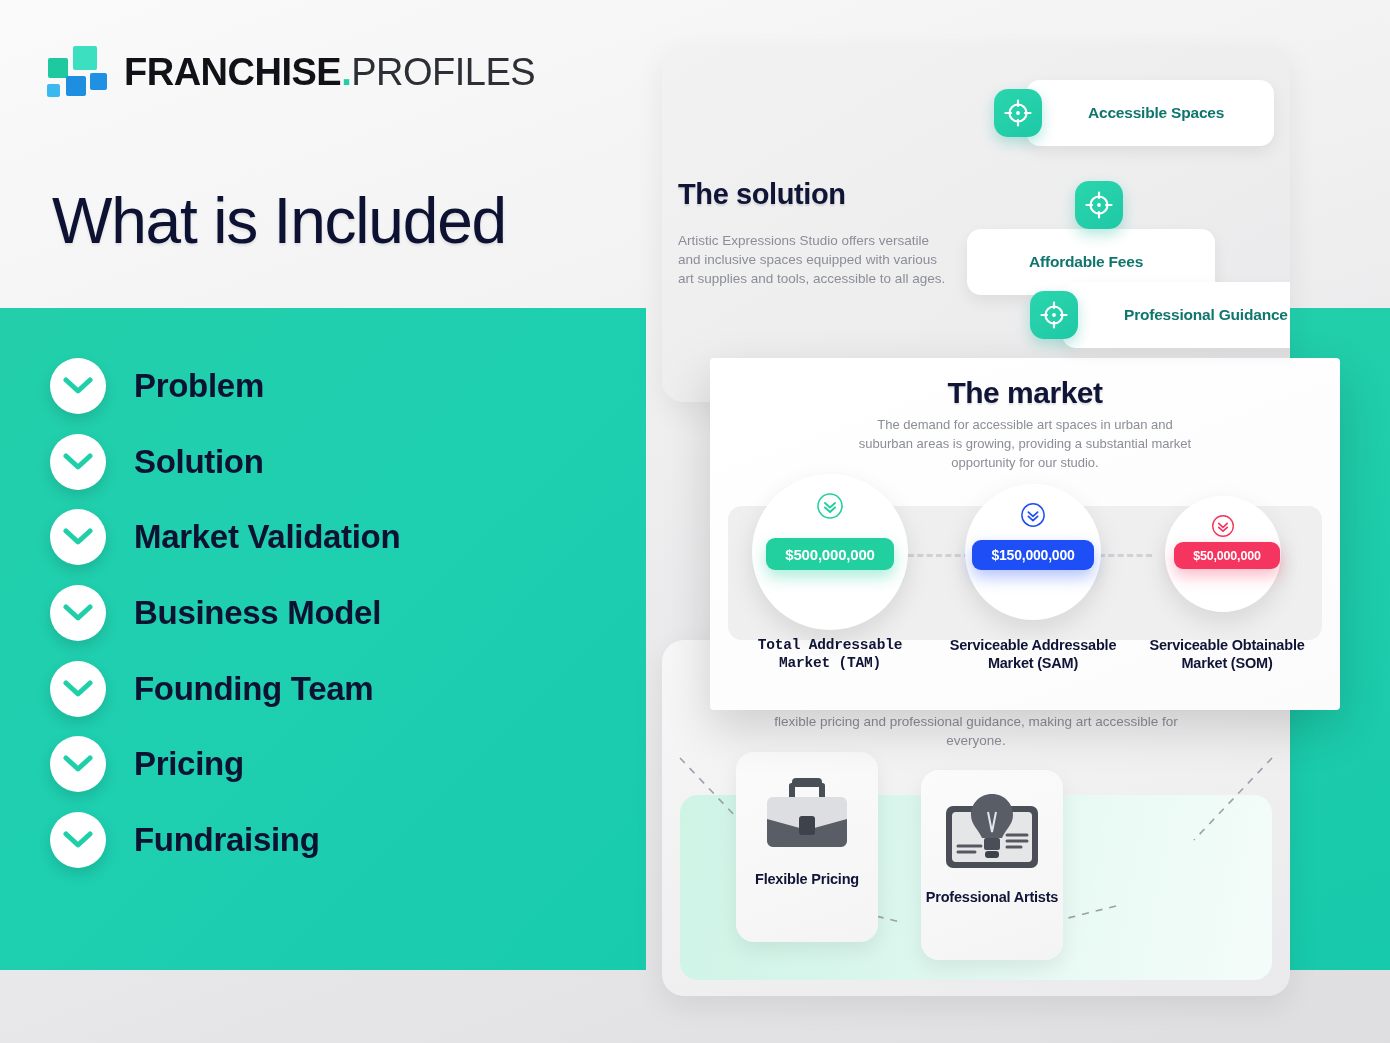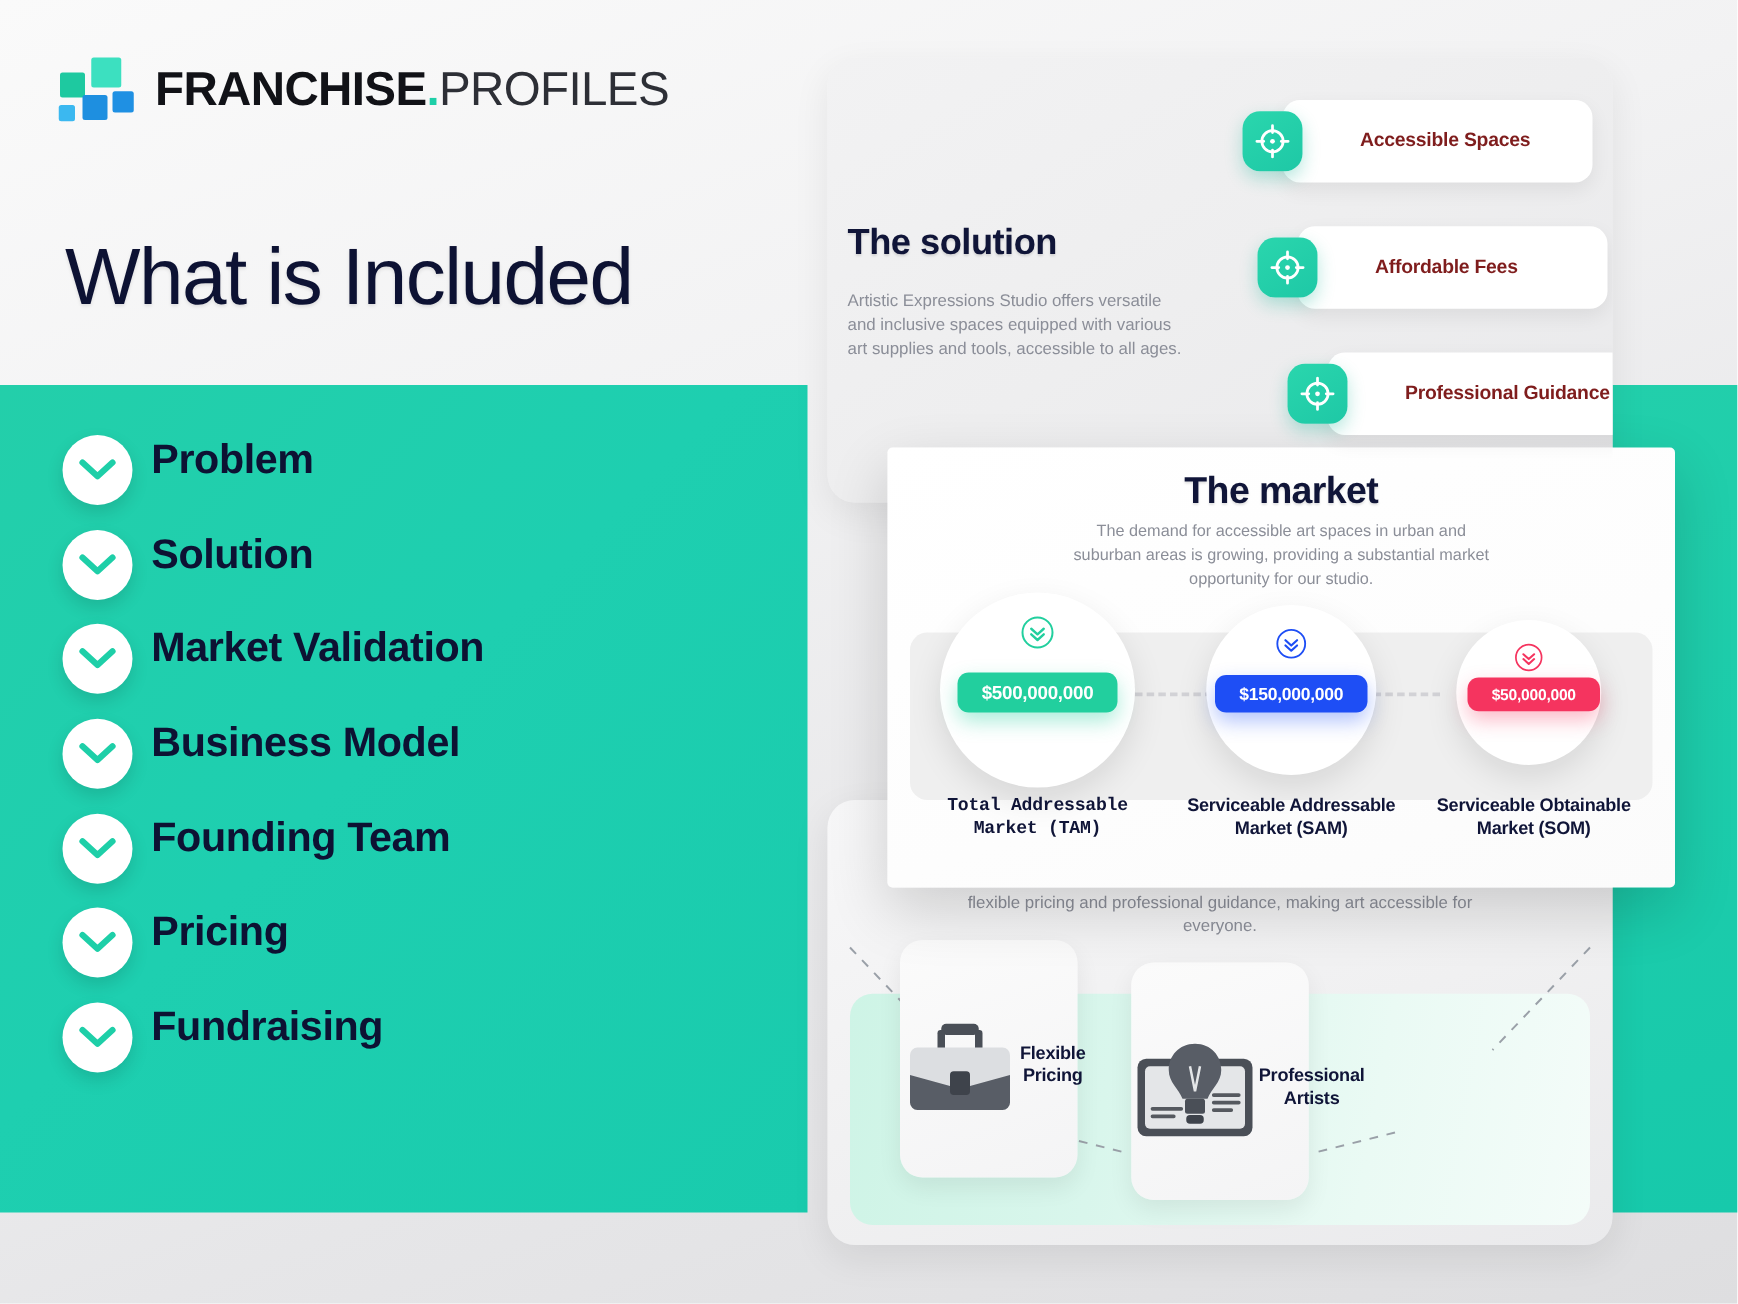--- a/index.html
+++ b/index.html
@@ -46,21 +46,21 @@
   .page-title {
     position: absolute; left: 52px; top: 186px;
     font-size: 64px; font-weight: 400; color:#0d1233;
     letter-spacing: -1.2px; line-height: 1.1;
     text-shadow: 0 2px 3px rgba(0,0,0,.10);
   }
 
   
   .agenda { position: absolute; left: 50px; top: 348px; width: 560px; }
   .agenda-item {
-    display: flex; align-items: flex-start; gap: 15px; height: 75.7px;
+    display: flex; align-items: center; gap: 28px; height: 75.7px;
   }
   .bullet-circle {
     width: 56px; height: 56px; flex: 0 0 56px; border-radius: 50%;
     background: #ffffff; display: flex; align-items: center; justify-content: center;
     box-shadow: 0 6px 14px rgba(0,0,0,.13);
   }
   .bullet-circle svg { display: block; }
   .agenda-label {
     font-size: 33px; font-weight: 700; color:#0d1233; letter-spacing:-0.3px;
     white-space: nowrap;
@@ -93,21 +93,21 @@
     box-shadow: 0 6px 14px rgba(20,180,150,.30);
     position: relative; z-index: 3;
   }
   .feature-pill {
     margin-left: -16px; height: 66px; width: 248px; border-radius: 14px;
     background:#fff; display:flex; align-items:center;
     padding-left: 62px; box-shadow: 0 6px 16px rgba(0,0,0,.07);
     position: relative; z-index: 2;
   }
   .feature-label {
-    font-size: 15.5px; font-weight: 700; color:#7f1d1d; letter-spacing:-0.2px;
+    font-size: 15.5px; font-weight: 700; color:#0f766e; letter-spacing:-0.2px;
     white-space: nowrap;
   }
 
   
   .bottom-card {
     left: 662px; top: 640px; width: 628px; height: 356px;
     background: linear-gradient(160deg,#f7f7f8 0%,#f0f0f1 55%,#eaeaec 100%);
     box-shadow: 0 10px 30px rgba(0,0,0,.08);
     overflow: hidden;
   }
@@ -116,21 +116,21 @@
     border-radius: 18px;
     background: linear-gradient(100deg,#cef4e6 0%,#d9f6ec 35%,#eafaf4 70%,#f4fcf9 100%);
   }
   .bottom-sub {
     position: absolute; left: 104px; top: 72px; width: 420px;
     text-align: center; font-size: 13.5px; line-height: 1.42; color:#8b8e98;
   }
   .icon-box {
     position: absolute; background: linear-gradient(160deg,#fbfbfb 0%,#f4f4f5 100%);
     border-radius: 18px; box-shadow: 0 8px 20px rgba(0,0,0,.07);
-    display:flex; flex-direction: row; align-items:center;
+    display:flex; flex-direction: column; align-items:center;margin-left:16px;
   }
   .icon-box .glyph { margin-top: 20px; }
   .icon-box .cap {
     margin-top: 10px; text-align:center; font-size: 14.5px; font-weight:700;
     color:#101538; line-height: 1.25; letter-spacing:-0.2px;
   }
 
   
   .market-card {
     left: 710px; top: 358px; width: 630px; height: 352px;
@@ -272,21 +272,21 @@
           <circle cx="14" cy="14" r="8.5" fill="none" stroke="#fff" stroke-width="2.2"></circle>
           <circle cx="14" cy="14" r="1.9" fill="#fff"></circle>
           <path d="M14 1.5 L14 7 M14 21 L14 26.5 M1.5 14 L7 14 M21 14 L26.5 14" stroke="#fff" stroke-width="2.2" stroke-linecap="round"></path>
         </svg>
       </div>
       <div class="feature-pill">
         <span class="feature-label">Accessible Spaces</span>
       </div>
     </div>
 
-    <div class="feature-row" style="left:344px; top:135px;">
+    <div class="feature-row" style="left:321px; top:135px;flex-direction:column;">
       <div class="feature-icon">
         <svg width="28" height="28" viewBox="0 0 28 28">
           <circle cx="14" cy="14" r="8.5" fill="none" stroke="#fff" stroke-width="2.2"></circle>
           <circle cx="14" cy="14" r="1.9" fill="#fff"></circle>
           <path d="M14 1.5 L14 7 M14 21 L14 26.5 M1.5 14 L7 14 M21 14 L26.5 14" stroke="#fff" stroke-width="2.2" stroke-linecap="round"></path>
         </svg>
       </div>
       <div class="feature-pill">
         <span class="feature-label">Affordable Fees</span>
       </div>

